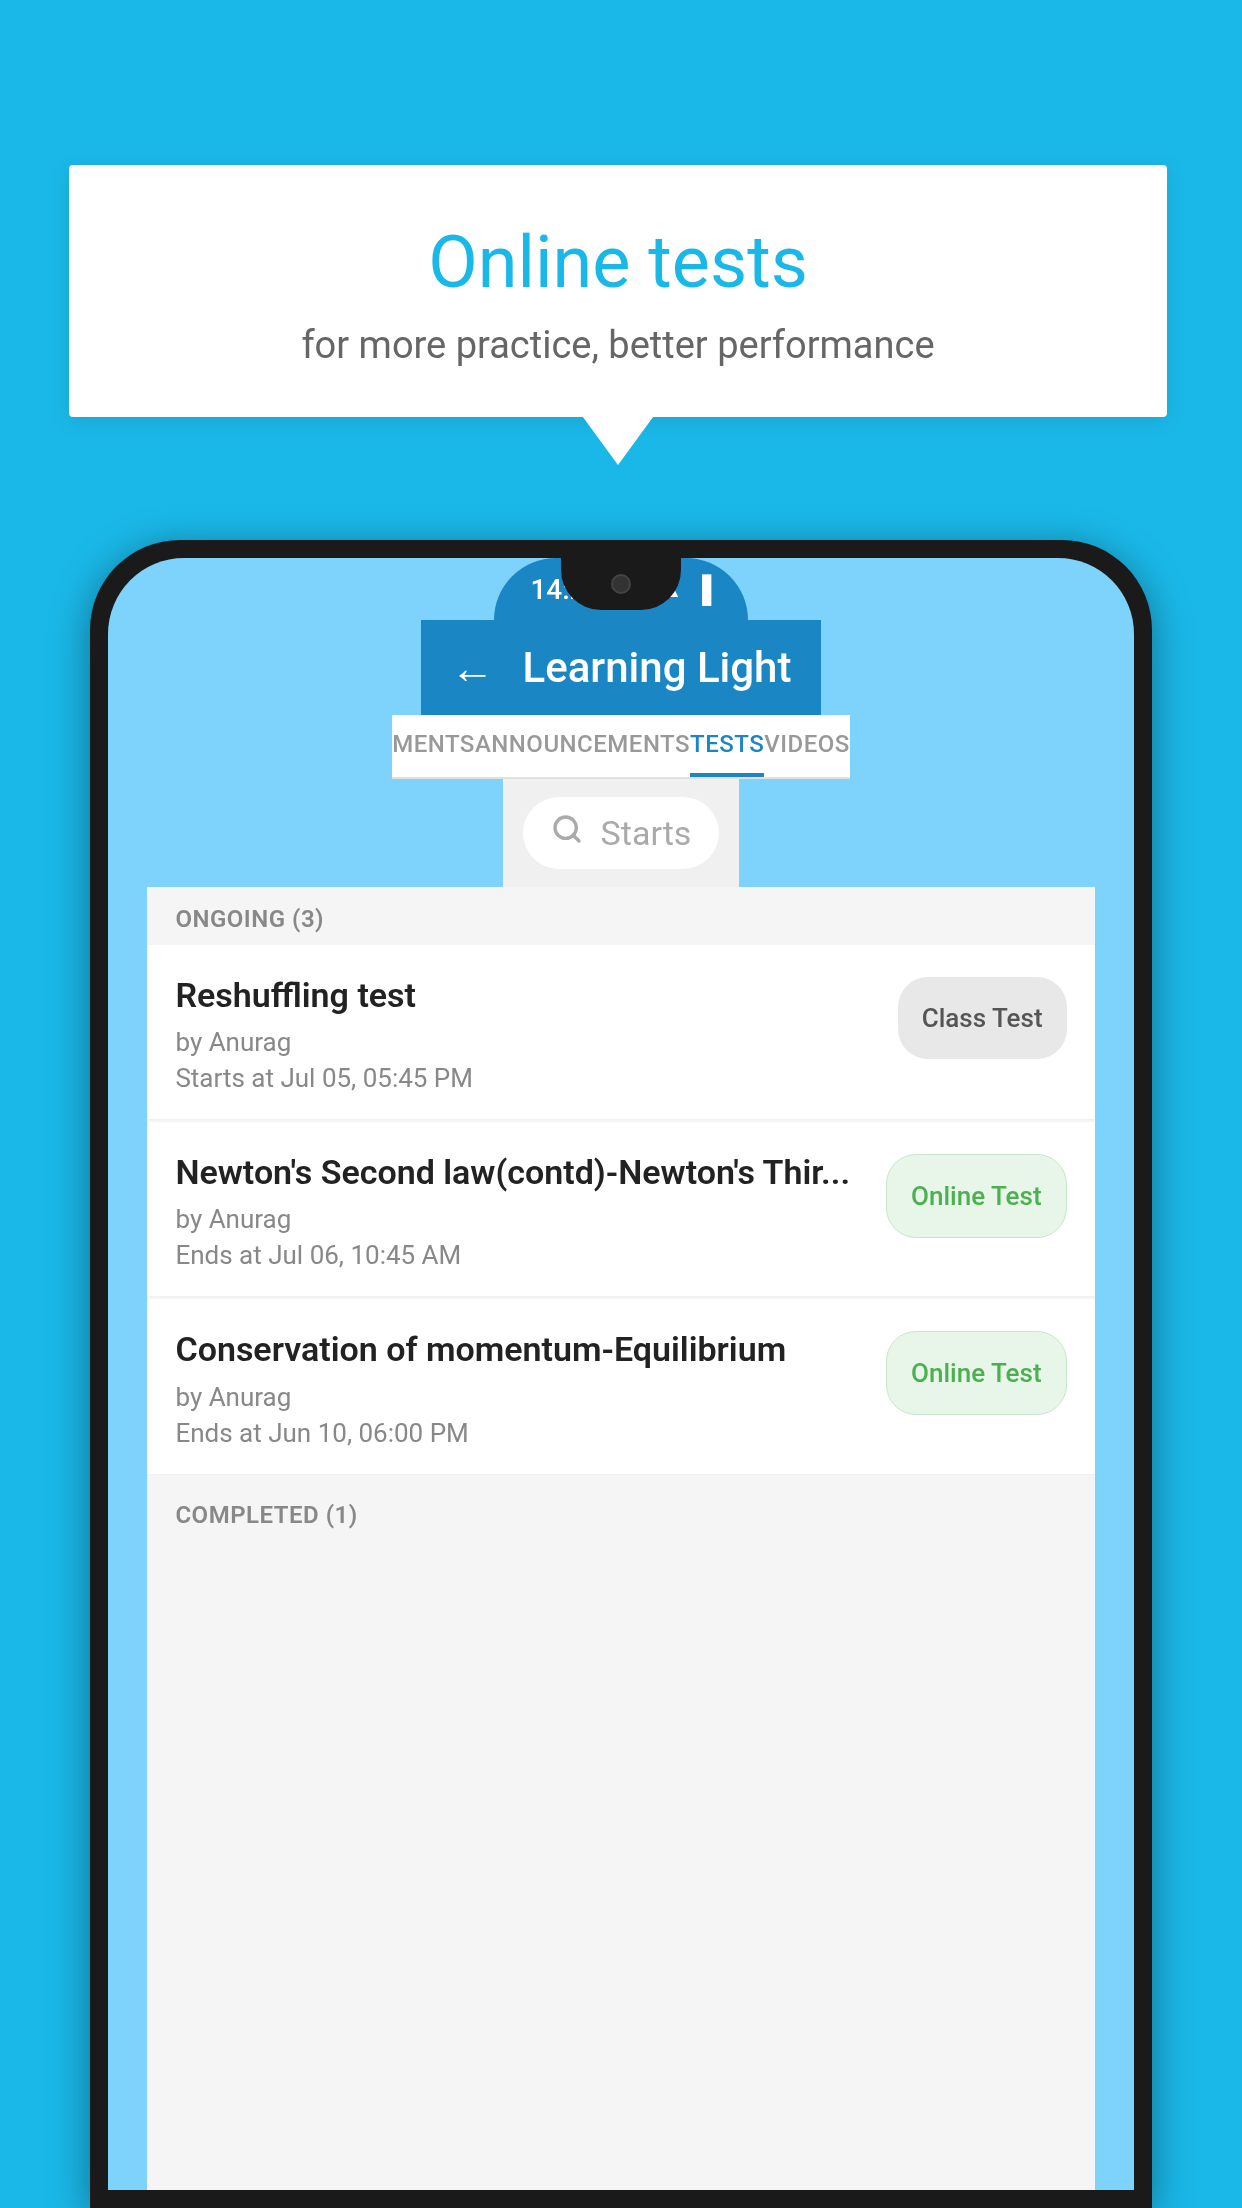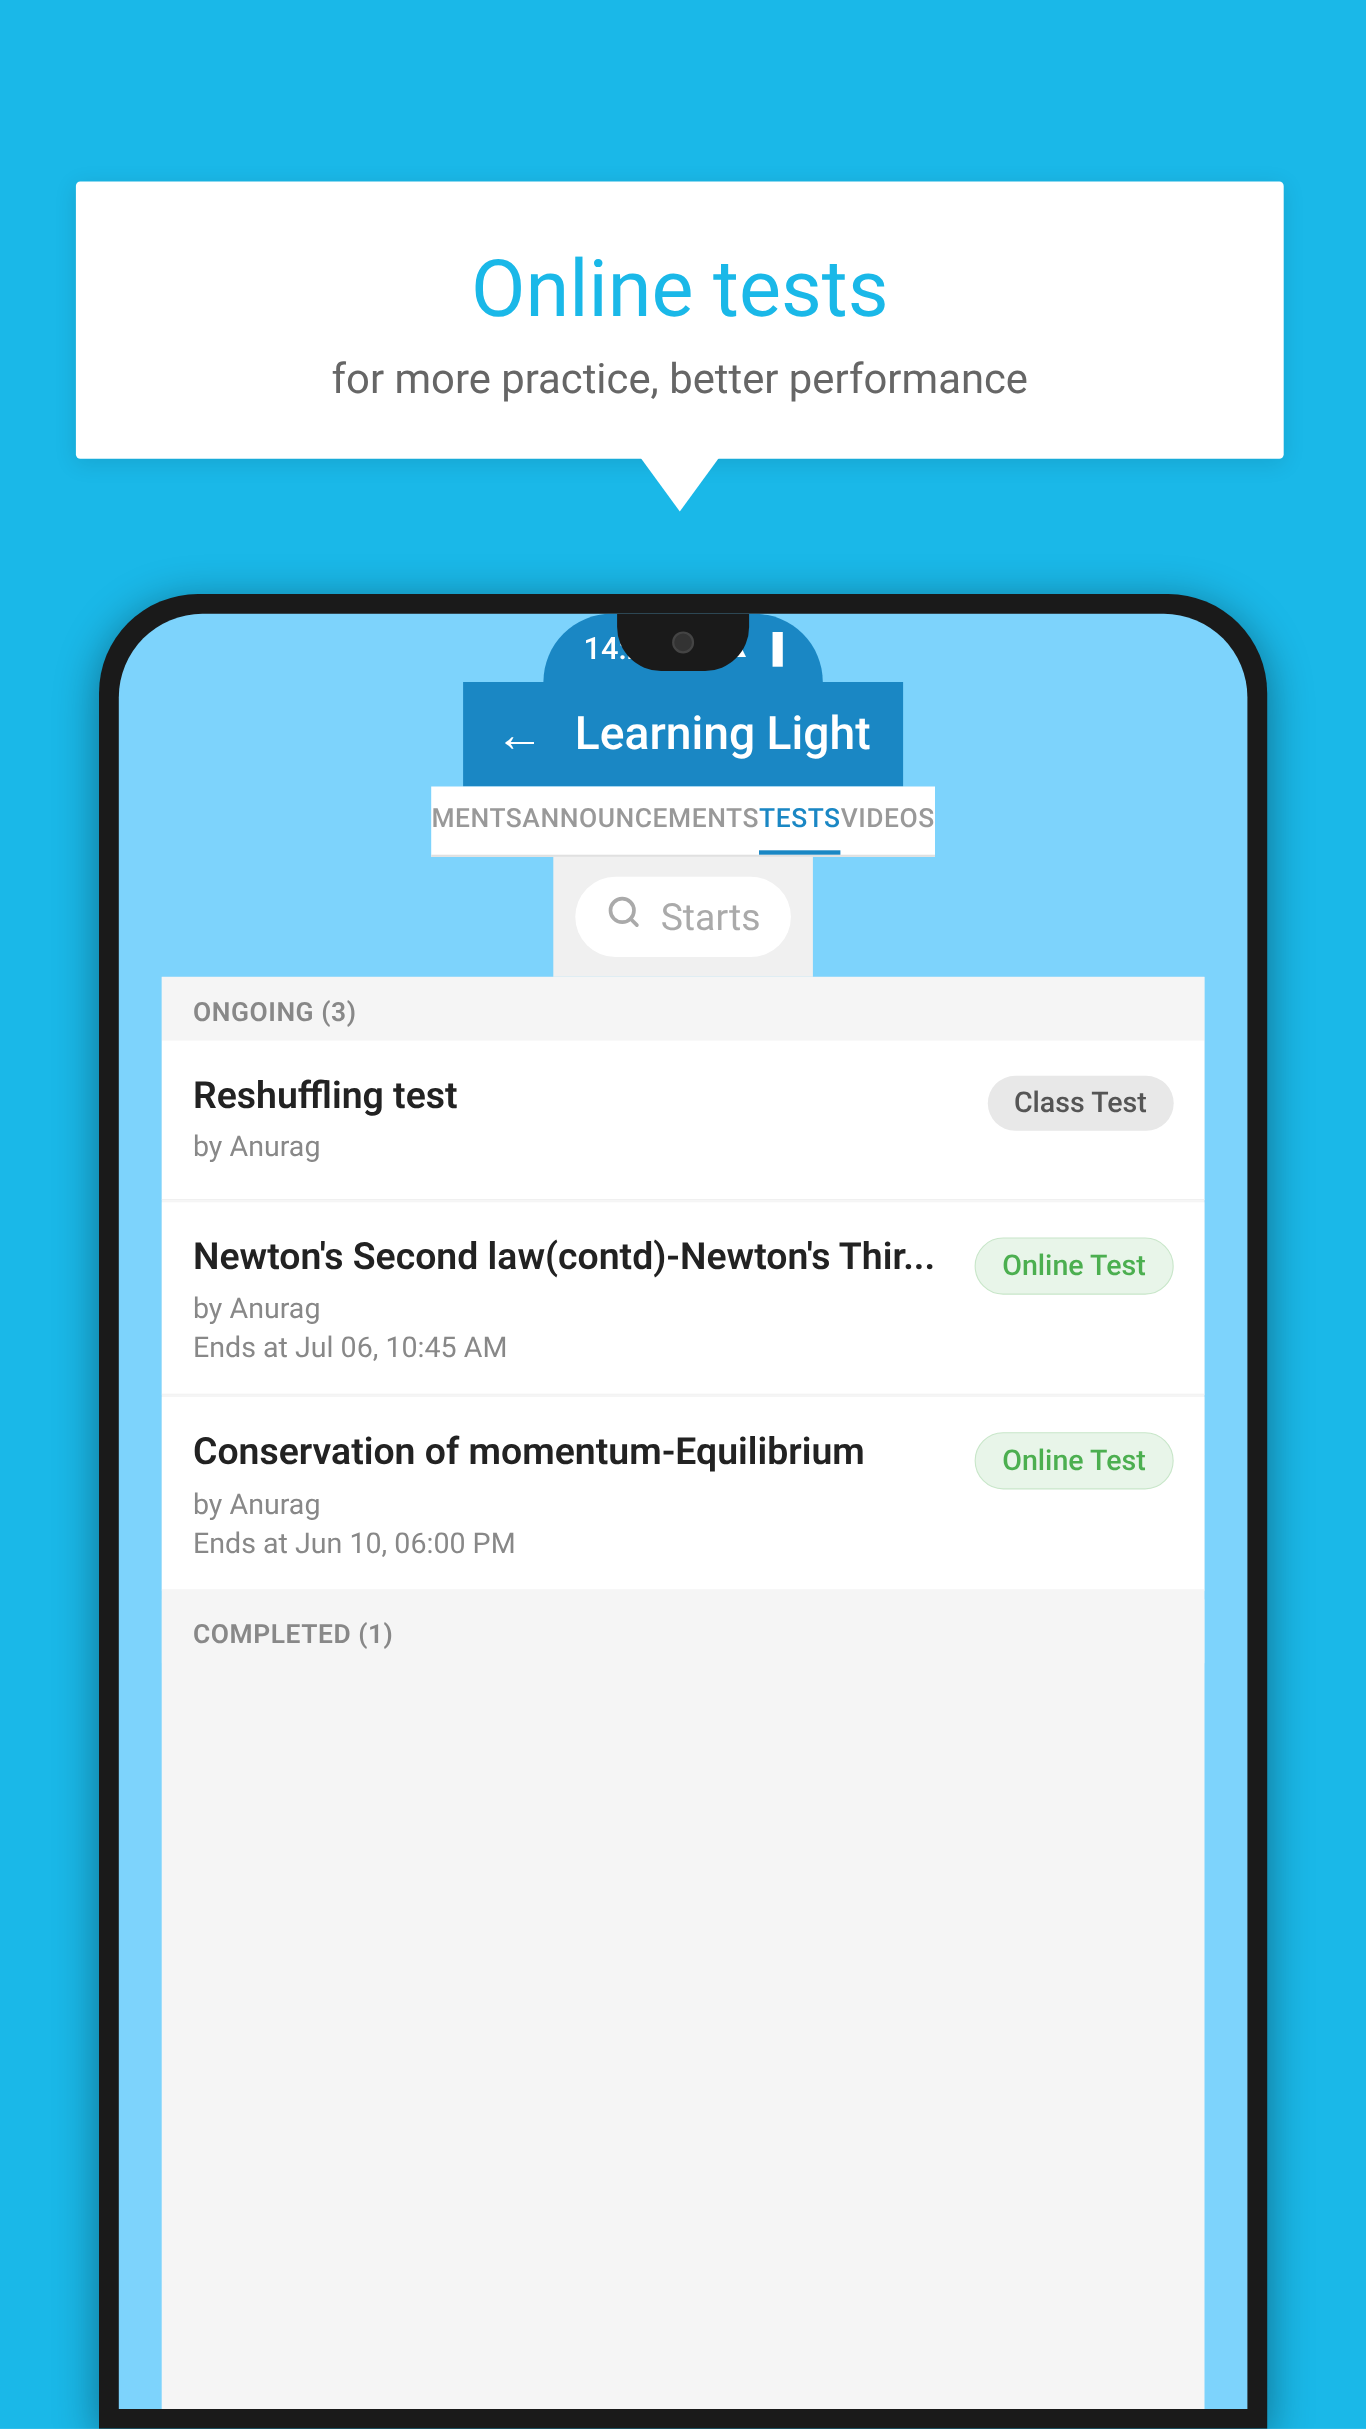--- a/index.html
+++ b/index.html
@@ -247,21 +247,21 @@
       margin-bottom: 6px;
     }
 
     .test-date {
       font-size: 26px;
       color: #888;
     }
 
     .test-badge {
       flex-shrink: 0;
-      padding: 10px 24px;
+      padding: 26px 24px;
       border-radius: 30px;
       font-size: 26px;
       font-weight: 500;
       margin-top: 4px;
     }
 
     .badge-class {
       background: #e8e8e8;
       color: #555;
     }
@@ -329,20 +329,21 @@
       </div>
     </div>
 
     <div class="list-content">
       <div class="section-header">ONGOING (3)</div>
 
       <div class="test-item">
         <div class="test-info">
           <div class="test-name">Reshuffling test</div>
           <div class="test-author">by Anurag</div>
+          <div class="test-date">Starts at  Jul 05, 05:45 PM</div>
         </div>
         <span class="test-badge badge-class">Class Test</span>
       </div>
 
       <div class="test-item">
         <div class="test-info">
           <div class="test-name">Newton's Second law(contd)-Newton's Thir...</div>
           <div class="test-author">by Anurag</div>
           <div class="test-date">Ends at  Jul 06, 10:45 AM</div>
         </div>

